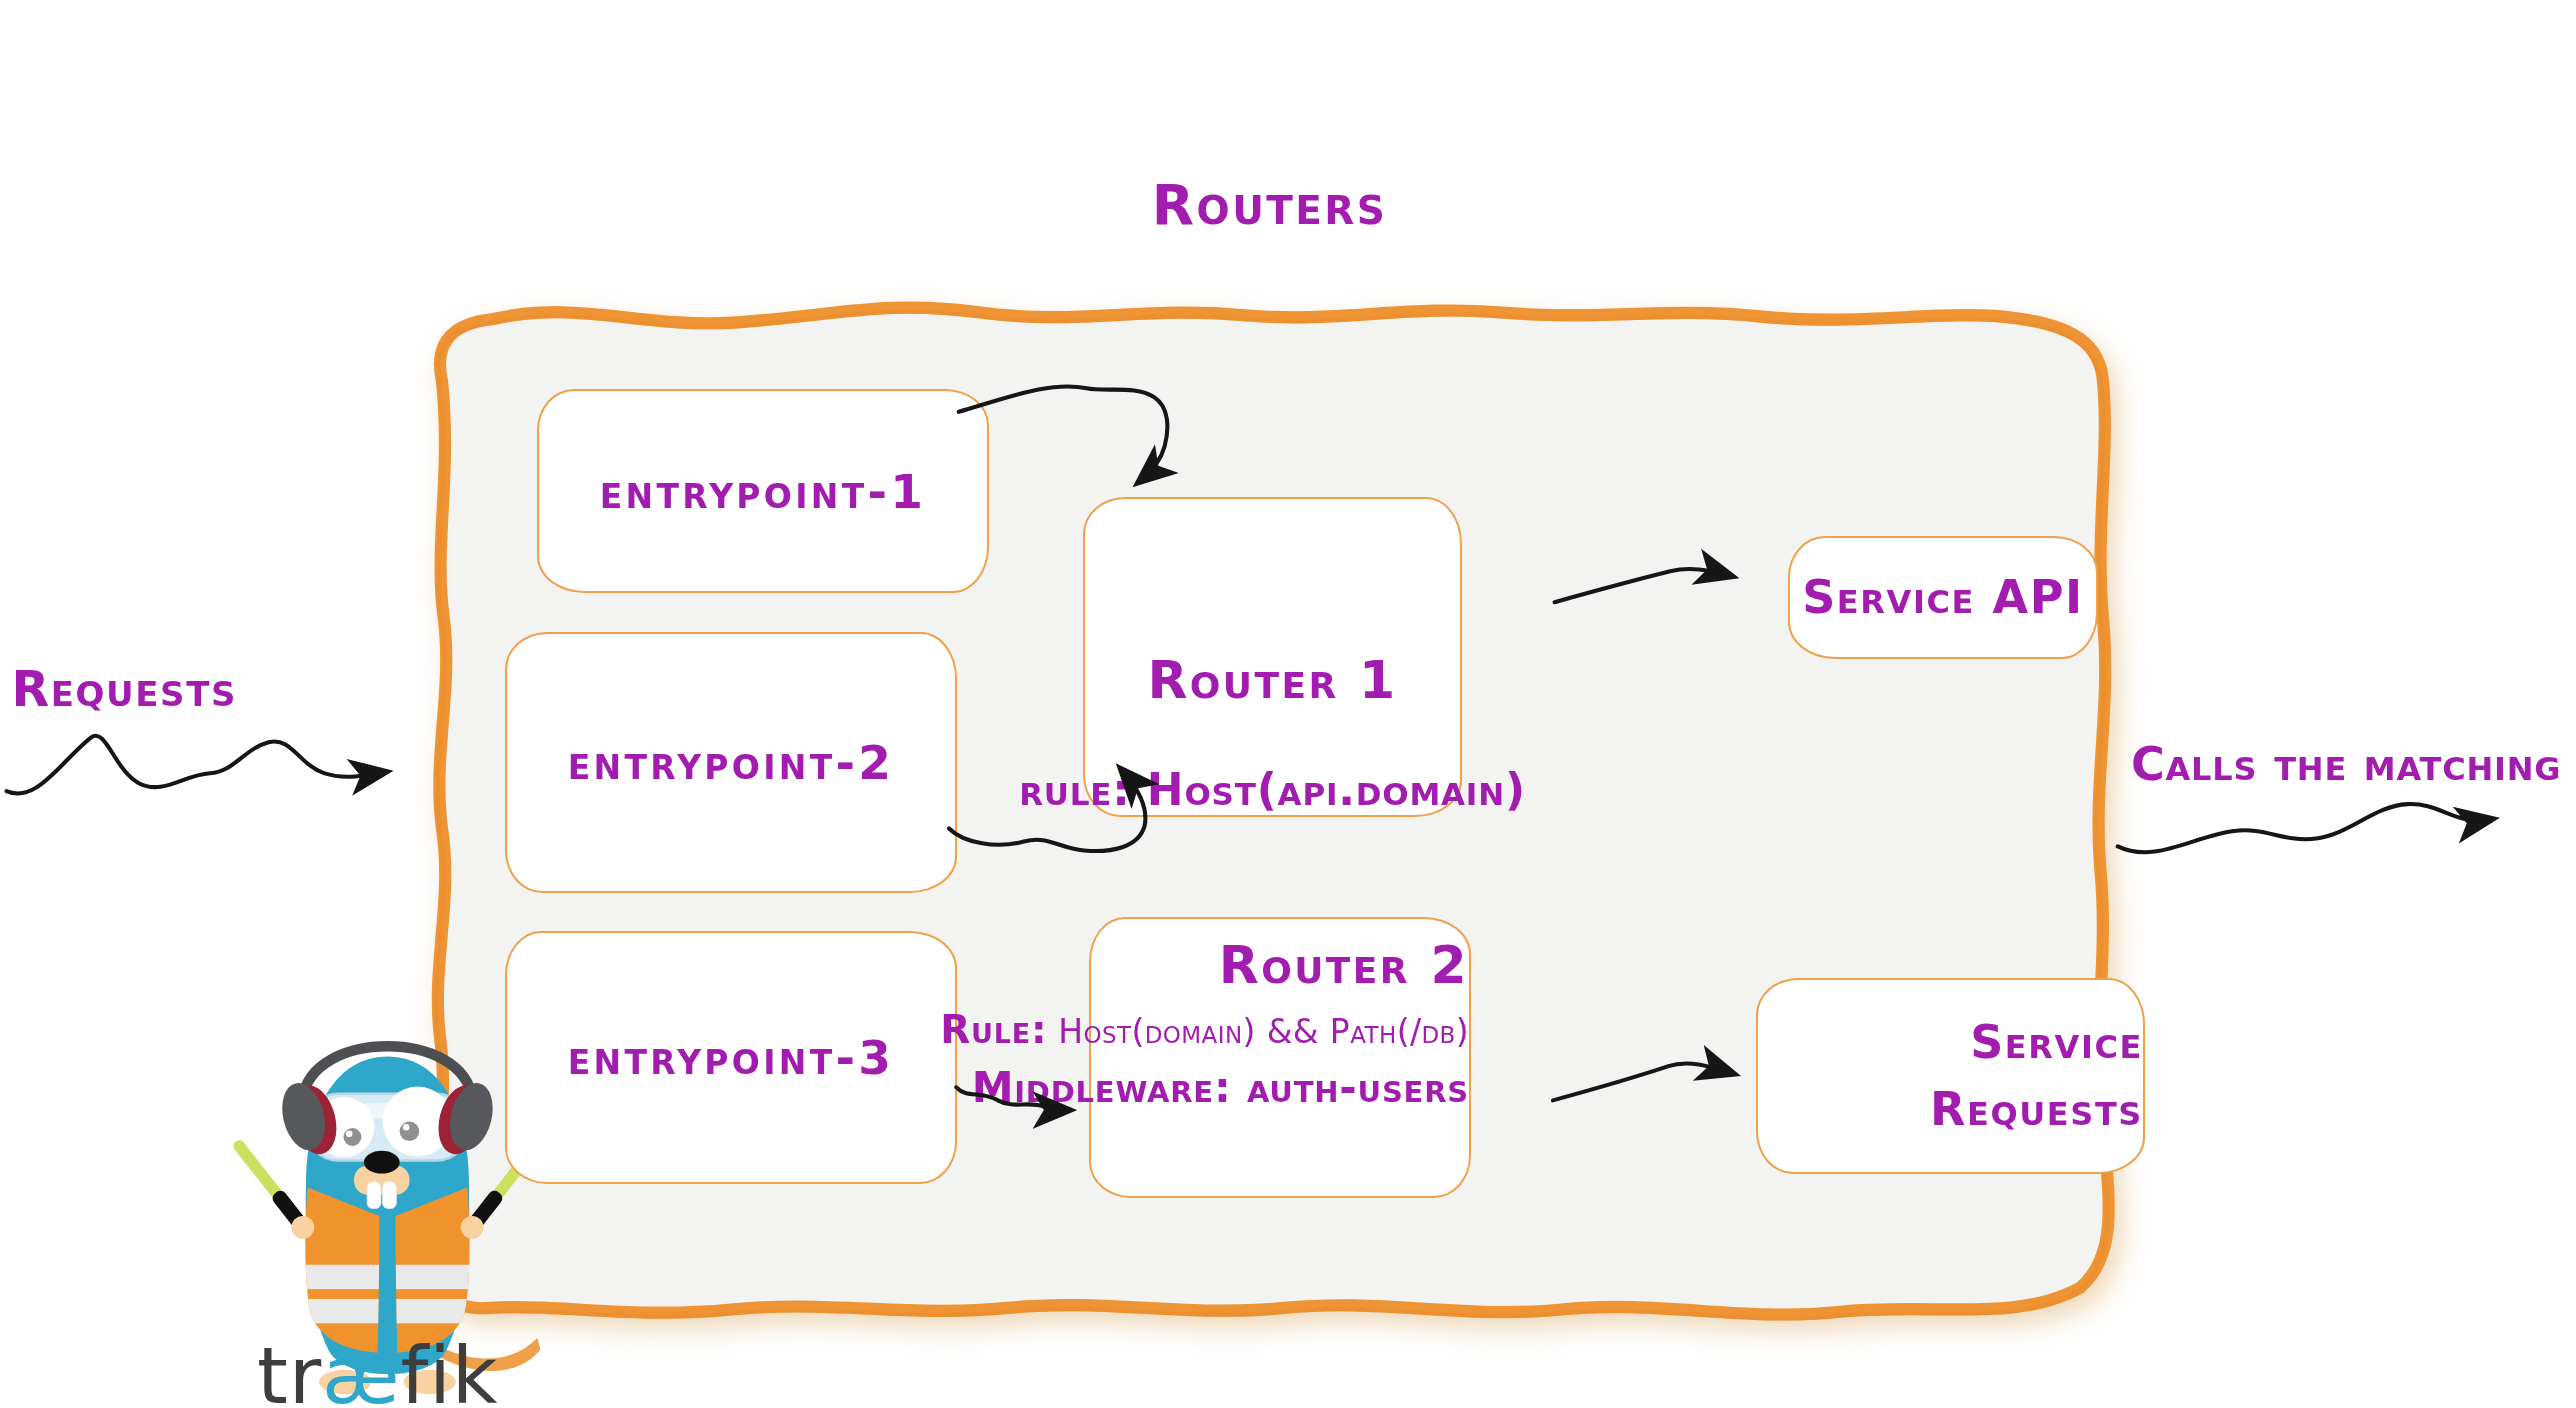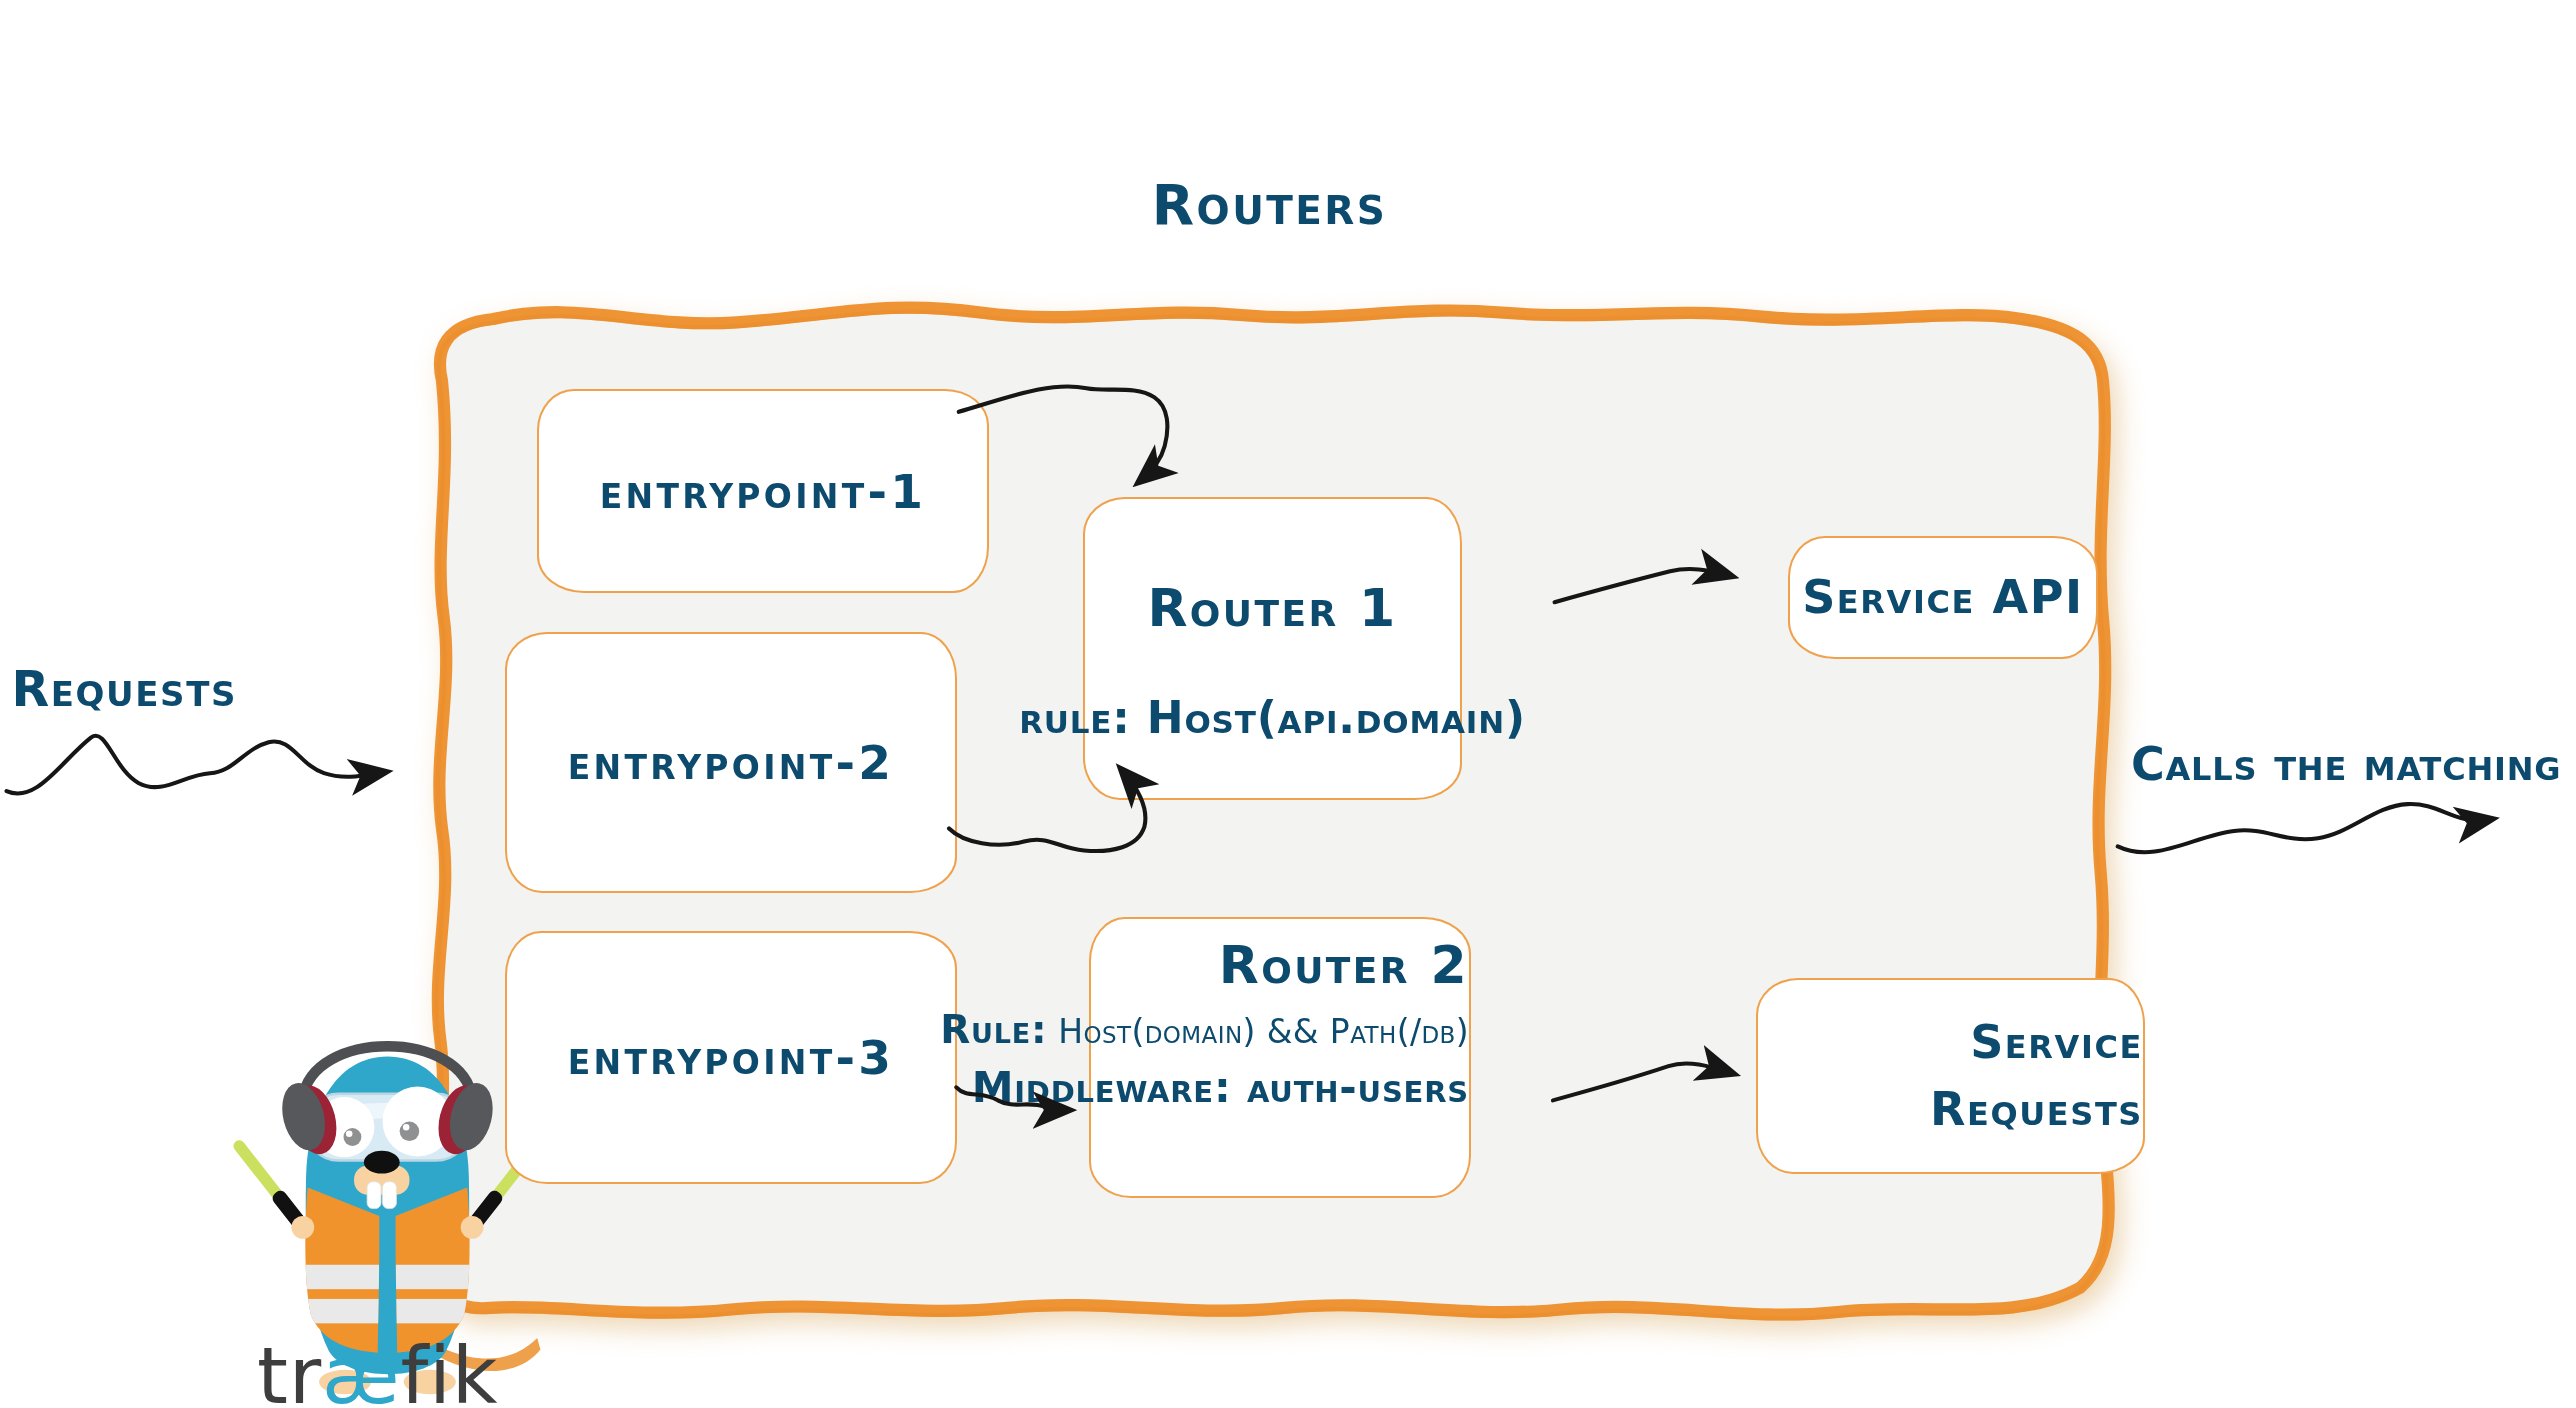--- a/index.html
+++ b/index.html
@@ -1,20 +1,20 @@
 <!DOCTYPE html>
 <html style="font-size:13px"><head>
 <meta charset="utf-8">
 <style>
   html,body{margin:0;padding:0;background:#ffffff;width:2576px;height:1408px;overflow:hidden;}
   #stage{position:relative;width:2576px;height:1408px;font-family:"DejaVu Sans",sans-serif;color:#1a1a1a;}
   svg{position:absolute;left:0;top:0;}
   #base-layer{z-index:0;}
   #arrow-layer{z-index:5;pointer-events:none;}
-  .hand{font-variant:small-caps;letter-spacing:1.6px;color:#0c4a6e;}
+  .hand{font-variant:small-caps;letter-spacing:1.6px;color:#a21caf;}
   .box{position:absolute;background:#ffffff;border:2.4px solid #EFA14B;z-index:1;
        display:flex;align-items:center;justify-content:center;flex-direction:column;}
   .r1{border-radius:37px 44px 36px 47px / 41px 36px 46px 37px;margin-left:32px;}
   .r2{border-radius:42px 36px 47px 37px / 37px 46px 36px 42px;}
   .r3{border-radius:36px 47px 37px 42px / 44px 37px 42px 36px;}
   .entry-label{font-size:47px;font-weight:600;letter-spacing:3.3px;}
   .router-title{font-size:52px;font-weight:600;letter-spacing:2.4px;}
   .rule-line{font-size:44px;font-weight:600;letter-spacing:0.8px;white-space:nowrap;}
   .rule2-label{font-size:39px;font-weight:700;letter-spacing:0.8px;}
   .rule2-value{font-size:33px;font-weight:500;letter-spacing:0.4px;}
@@ -165,21 +165,21 @@
   <div class="box r1" style="left:505px;top:389px;width:448px;height:200px;">
     <span class="hand entry-label">entrypoint-1</span>
   </div>
   <div class="box r2" style="left:505px;top:632px;width:448px;height:257px;">
     <span class="hand entry-label">entrypoint-2</span>
   </div>
   <div class="box r3" style="left:505px;top:931px;width:448px;height:249px;">
     <span class="hand entry-label">entrypoint-3</span>
   </div>
 
-  <div class="box r2" style="left:1083px;top:497px;width:375px;height:276px;justify-content:center;padding-top:23px;gap:54px;">
+  <div class="box r2" style="left:1083px;top:497px;width:375px;height:276px;justify-content:flex-end;padding-top:40px;gap:54px;">
     <span class="hand router-title">Router 1</span>
     <span class="hand rule-line">
       <span>rule:</span><span> </span><span>Host(api.domain)</span>
     </span>
   </div>
 
   <div class="box r3" style="left:1089px;top:917px;width:378px;height:261px;justify-content:flex-start;padding-top:16.3px;gap:11.4px;align-items:flex-end;">
     <span class="hand router-title">Router 2</span>
     <span class="hand" style="white-space:nowrap;">
       <span class="rule2-label">Rule:</span><span class="rule2-value"> </span><span class="rule2-value">Host(domain) &amp;&amp; Path(/db)</span>

